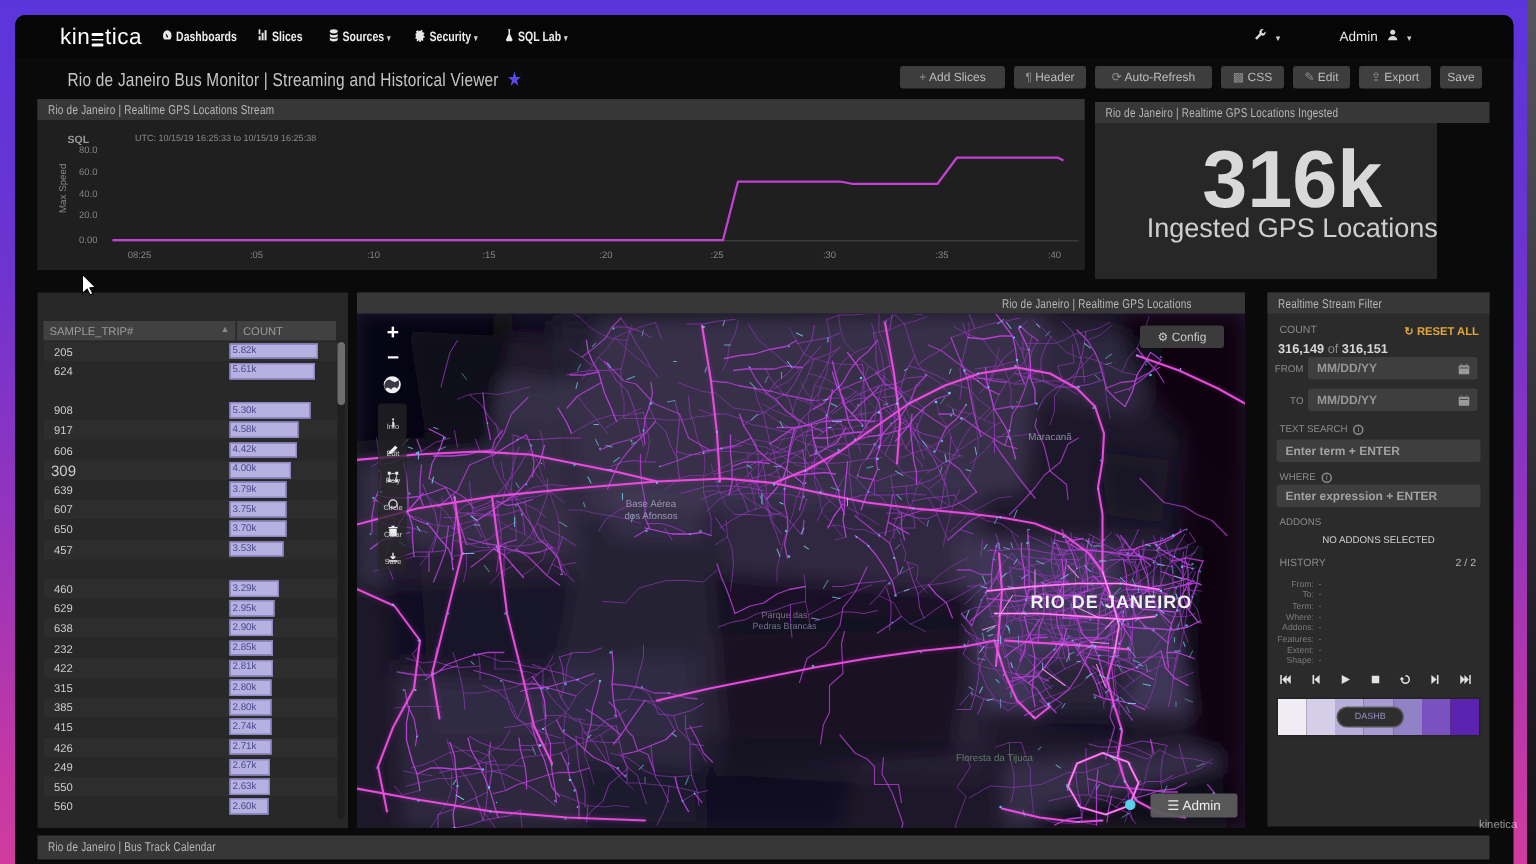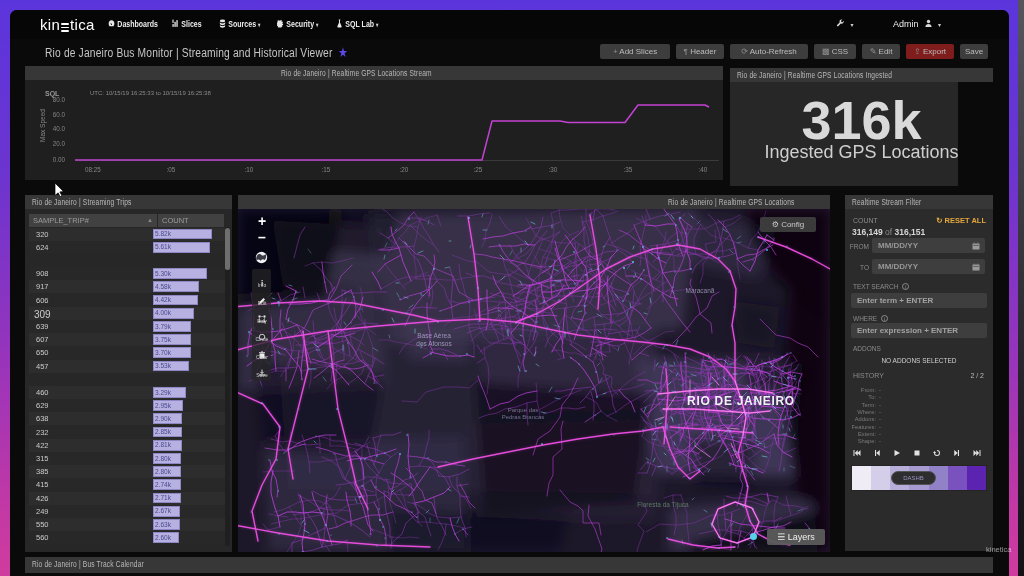--- a/index.html
+++ b/index.html
@@ -59,24 +59,24 @@
           </g>
         </svg> <span class="crt">▾</span></div>
 </div>
 
 <div style="position:absolute;left:35px;top:34px;color:#c6c6c6;font-size:12.5px;letter-spacing:.2px;transform:scaleX(.82);transform-origin:left top;white-space:nowrap;">Rio de Janeiro Bus Monitor | Streaming and Historical Viewer <span style="color:#5a49e8;font-size:13.5px;margin-left:3px;">★</span></div>
 <div style="position:absolute;left:590px;top:34px;width:70px;height:15px;background:#3d3d3d;border-radius:2px;color:#bdbdbd;font-size:8px;line-height:15px;text-align:center;"><span style="color:#8f8f8f;">+</span> Add Slices</div>
 <div style="position:absolute;left:666px;top:34px;width:48px;height:15px;background:#3d3d3d;border-radius:2px;color:#bdbdbd;font-size:8px;line-height:15px;text-align:center;"><span style="color:#8f8f8f;">¶</span> Header</div>
 <div style="position:absolute;left:720px;top:34px;width:78px;height:15px;background:#3d3d3d;border-radius:2px;color:#bdbdbd;font-size:8px;line-height:15px;text-align:center;"><span style="color:#8f8f8f;">⟳</span> Auto-Refresh</div>
 <div style="position:absolute;left:804px;top:34px;width:42px;height:15px;background:#3d3d3d;border-radius:2px;color:#bdbdbd;font-size:8px;line-height:15px;text-align:center;"><span style="color:#8f8f8f;">▩</span> CSS</div>
 <div style="position:absolute;left:852px;top:34px;width:38px;height:15px;background:#3d3d3d;border-radius:2px;color:#bdbdbd;font-size:8px;line-height:15px;text-align:center;"><span style="color:#8f8f8f;">✎</span> Edit</div>
-<div style="position:absolute;left:896px;top:34px;width:48px;height:15px;background:#7f1d1d;border-radius:2px;color:#bdbdbd;font-size:8px;line-height:15px;text-align:center;"><span style="color:#8f8f8f;">⇪</span> Export</div>
+<div style="position:absolute;left:896px;top:34px;width:48px;height:15px;background:#404040;border-radius:2px;color:#bdbdbd;font-size:8px;line-height:15px;text-align:center;"><span style="color:#8f8f8f;">⇪</span> Export</div>
 <div style="position:absolute;left:950px;top:34px;width:28px;height:15px;background:#3d3d3d;border-radius:2px;color:#bdbdbd;font-size:8px;line-height:15px;text-align:center;"><span style="color:#8f8f8f;"></span> Save</div>
 
-<div class="panel" style="left:15px;top:56px;width:698px;height:114px;text-align:center;">
+<div class="panel" style="left:15px;top:56px;width:698px;height:114px;">
   <div class="ph" style="left:0;top:0;width:698px;height:14px;"><q>Rio de Janeiro | Realtime GPS Locations Stream</q></div>
   <div style="position:absolute;left:0;top:14px;width:698px;height:100px;background:#1f1f1f;">
     <div style="position:absolute;left:20px;top:10px;color:#9a9a9a;font-size:7px;font-weight:bold;">SQL</div>
     <div style="position:absolute;left:65px;top:10px;color:#8a8a8a;font-size:6px;">UTC: 10/15/19 16:25:33 to 10/15/19 16:25:38</div>
     <div style="position:absolute;left:14px;top:62px;color:#888;font-size:6.5px;transform:rotate(-90deg);transform-origin:left top;white-space:nowrap;">Max Speed</div>
     <svg width="698" height="100" style="position:absolute;left:0;top:0">
       <g font-size="6.3" fill="#858585" font-family="Liberation Sans,sans-serif" text-anchor="end">
         <text x="40" y="22">80.0</text>
             <text x="40" y="36.5">60.0</text>
             <text x="40" y="51">40.0</text>
@@ -100,26 +100,25 @@
   </div>
 </div>
 
 <div class="panel" style="left:720px;top:58px;width:228px;height:118px;">
   <div class="ph" style="left:0;top:0;width:263px;height:14px;"><q>Rio de Janeiro | Realtime GPS Locations Ingested</q></div>
   <div style="position:absolute;left:0;top:25px;width:263px;text-align:center;color:#d9d9d9;font-size:54px;font-weight:bold;line-height:54px;">316k</div>
   <div style="position:absolute;left:0;top:74px;width:263px;text-align:center;color:#cfcfcf;font-size:18px;">Ingested GPS Locations</div>
 </div>
 
 <div class="panel" style="left:15px;top:185px;width:207px;height:357px;">
-  <div class="ph" style="left:0;top:0;width:207px;height:14px;"><q>Rio de Janeiro | Streaming Trips</q></div>
   <div style="position:absolute;left:4px;top:19px;width:128px;height:13px;background:#414141;color:#9c9c9c;font-size:7.5px;line-height:13px;padding-left:4px;">SAMPLE_TRIP# <span style="float:right;margin-right:4px;color:#888;font-size:6px;">▲</span></div>
   <div style="position:absolute;left:133px;top:19px;width:66px;height:13px;background:#414141;color:#9c9c9c;font-size:7.5px;line-height:13px;padding-left:4px;">COUNT</div>
   <div style="position:absolute;left:4px;top:32.5px;width:196px;height:318px;overflow:hidden;">
         <div style="position:absolute;left:0;top:0px;width:196px;height:13.2px;background:#2d2d2d;">
-          <span style="position:absolute;left:7px;top:2.2px;color:#cccccc;font-size:7.5px;">320</span>
+          <span style="position:absolute;left:7px;top:2.2px;color:#cccccc;font-size:7.5px;">205</span>
           <span style="position:absolute;left:124px;top:1.2px;width:59.0px;height:10.8px;background:#b6b1e0;border:1px solid #8d87c6;"></span>
           <span style="position:absolute;left:126px;top:2.8px;color:#4a4a8c;font-size:6.5px;">5.82k</span>
         </div>
         <div style="position:absolute;left:0;top:13.2px;width:196px;height:13.2px;background:#282828;">
           <span style="position:absolute;left:7px;top:2.2px;color:#cccccc;font-size:7.5px;">624</span>
           <span style="position:absolute;left:124px;top:1.2px;width:56.9px;height:10.8px;background:#b6b1e0;border:1px solid #8d87c6;"></span>
           <span style="position:absolute;left:126px;top:2.8px;color:#4a4a8c;font-size:6.5px;">5.61k</span>
         </div>
         <div style="position:absolute;left:0;top:39.599999999999994px;width:196px;height:13.2px;background:#282828;">
           <span style="position:absolute;left:7px;top:2.2px;color:#cccccc;font-size:7.5px;">908</span>
@@ -1546,21 +1545,21 @@
             <div style="height:9px;"><svg width="8" height="8" viewBox="0 0 16 16">
                 <g fill="#eee">
                   <path d="M8 1v8M8 9l-3.2-3.2M8 9l3.2-3.2" stroke="#eee" stroke-width="1.8" fill="none"></path>
                   <rect x="2" y="11" width="12" height="2"></rect>
                 </g>
               </svg></div>
             <div style="font-size:5px;color:#ccc;">Save</div>
           </div>
     </div>
     <div style="position:absolute;right:14px;top:8px;width:56px;height:15px;background:rgba(62,62,62,.95);border-radius:2px;color:#c8c8c8;font-size:8px;line-height:15px;text-align:center;">⚙ Config</div>
-    <div style="position:absolute;right:5px;bottom:7px;width:58px;height:16px;background:rgba(92,92,92,.95);border-radius:2px;color:#eee;font-size:9px;line-height:16px;text-align:center;">☰ Layers</div>
+    <div style="position:absolute;right:5px;bottom:7px;width:58px;height:16px;background:rgba(92,92,92,.95);border-radius:2px;color:#eee;font-size:9px;line-height:16px;text-align:center;">☰ Admin</div>
     <div style="position:absolute;left:512px;top:324px;width:7px;height:7px;border-radius:50%;background:#55d2e8;"></div>
   </div>
 </div>
 
 <div class="panel" style="left:835px;top:185px;width:148px;height:356px;background:#2b2b2b;">
   <div class="ph" style="left:0;top:0;width:148px;height:14px;"><q>Realtime Stream Filter</q></div>
   <div style="position:absolute;left:8px;top:22px;color:#8b8b8b;font-size:7px;">COUNT</div>
   <div style="position:absolute;right:7px;top:21px;color:#e3a83c;font-size:7.5px;font-weight:bold;">↻ RESET ALL</div>
   <div style="position:absolute;left:7px;top:32px;color:#d6d6d6;font-size:8.5px;font-weight:bold;">316,149 <span style="color:#8b8b8b;font-weight:normal;">of</span> 316,151</div>
   <div style="position:absolute;left:2px;top:48px;width:22px;text-align:right;color:#8b8b8b;font-size:6.5px;">FROM</div>

